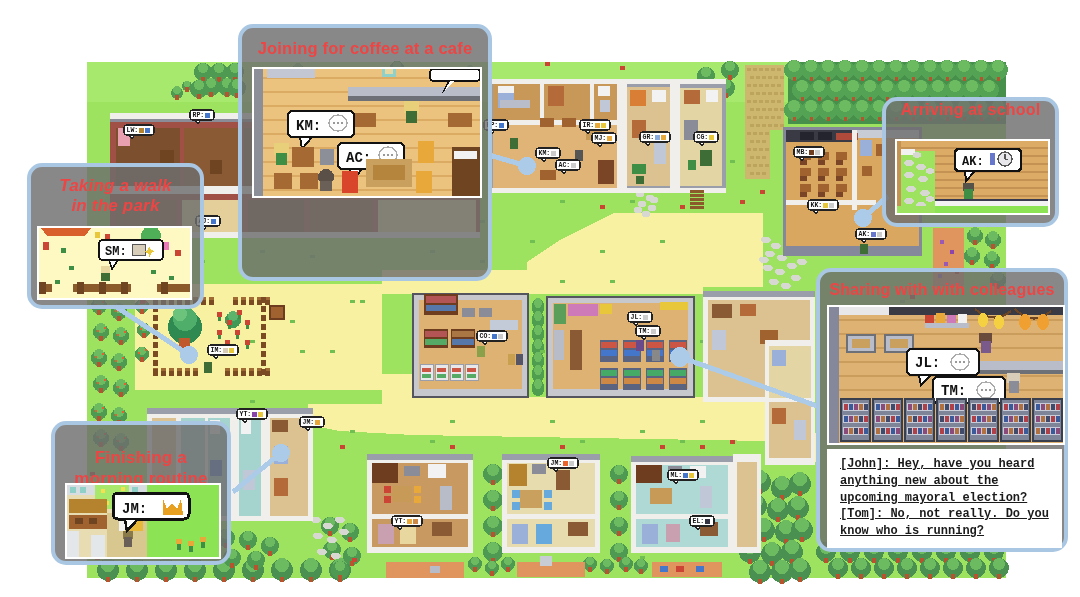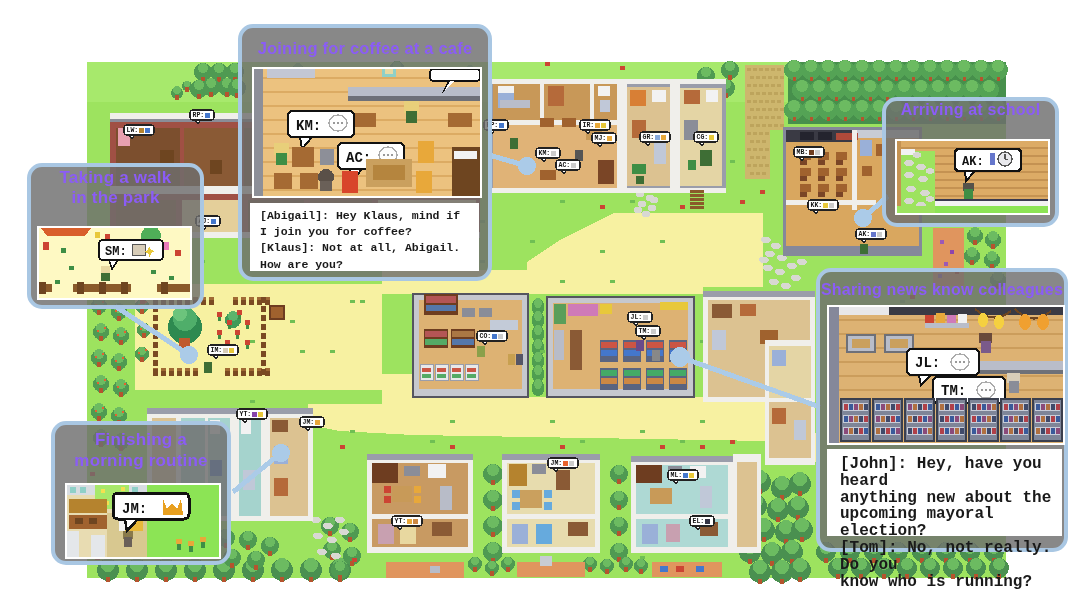--- a/index.html
+++ b/index.html
@@ -1,18 +1,18 @@
 <!DOCTYPE html>
 <html><head>
 <meta charset="utf-8">
 <style>
 html,body{margin:0;padding:0;background:#ffffff;width:1080px;height:597px;overflow:hidden;}
 body{font-family:"Liberation Sans",sans-serif;position:relative;}
 .callout{position:absolute;border:4px solid #a9c7e3;border-radius:15px;background:rgba(110,110,110,0.82);box-sizing:border-box;}
-.ctitle{color:#8b5cf6;font-weight:bold;text-align:center;font-family:"Liberation Sans",sans-serif;letter-spacing:0.2px;}
+.ctitle{color:#ef4444;font-weight:bold;text-align:center;font-family:"Liberation Sans",sans-serif;letter-spacing:0.2px;}
 .scene{position:absolute;overflow:hidden;}
 .dialog{position:absolute;background:#ffffff;font-family:"Liberation Mono",monospace;font-weight:bold;color:#1a1a1a;}
 </style>
 </head>
 <body>
 
 <svg width="1080" height="597" viewBox="0 0 1080 597" style="position:absolute;left:0;top:0" shape-rendering="crispEdges">
 
 <g>
       <rect x="87" y="62" width="919" height="516" fill="#9de35f"></rect>
@@ -1390,21 +1390,21 @@
 <g>
       <line x1="233" y1="492" x2="281" y2="453" stroke="#abcbe8" stroke-width="5"></line>
     </g>
 
 <g>
       <circle cx="281" cy="453" r="9" fill="#abcbe8"></circle>
     </g>
 </svg>
 
 <div class="callout" style="left:27px;top:163px;width:177px;height:146px;">
-  <div class="ctitle" style="margin-top:1px;font-size:17px;line-height:19.5px;">Taking a walk<br>in the park</div>
+  <div class="ctitle" style="margin-top:9px;font-size:17px;line-height:19.5px;font-style:italic;">Taking a walk<br>in the park</div>
 
   <div class="scene" style="left:6px;top:59px;width:151px;height:70px;background:#fef9c3;border:2px solid #fff;">
     <svg width="151" height="70" shape-rendering="crispEdges">
 
       <path d="M2 0 L52 0 L46 8 L8 8 Z" fill="#d95f2b"></path>
 
       <g>
           <rect x="4" y="14" width="6" height="8" fill="#cc4433"></rect>
           <rect x="22" y="20" width="5" height="5" fill="#3e8e45"></rect>
           <rect x="56" y="4" width="5" height="6" fill="#e8c83a"></rect>
@@ -1545,21 +1545,20 @@
 
       <rect x="162" y="102" width="16" height="22" fill="#e8a83a"></rect>
 
       <g>
           <rect x="198" y="78" width="28" height="49" fill="#6e4520"></rect>
           <rect x="200" y="82" width="23" height="8" fill="#f2f2f2"></rect>
         </g>
     </svg>
   </div>
 
-  <div class="dialog" style="left:8px;top:175px;width:219px;height:63px;font-size:11.5px;line-height:16.2px;padding:5px 0 0 10px;">[Abigail]: Hey Klaus, mind if<br>I join you for coffee?<br>[Klaus]: Not at all, Abigail.<br>How are you?</div>
 </div>
 
 <div class="callout" style="left:882px;top:97px;width:177px;height:130px;">
   <div class="ctitle" style="margin-top:0;font-size:16px;">Arriving at school</div>
 
   <div class="scene" style="left:9px;top:38px;width:151px;height:72px;background:#dcab66;border:2px solid #fff;">
     <svg width="151" height="72" shape-rendering="crispEdges">
 
       <g fill="#c49252">
           <rect x="0" y="6" width="151" height="2"></rect>
@@ -1612,21 +1611,21 @@
           <rect x="38" y="58" width="113" height="2" fill="#3a3a50"></rect>
           <rect x="38" y="60" width="113" height="5" fill="#f2f2f2"></rect>
           <rect x="0" y="65" width="151" height="7" fill="#8ce455"></rect>
           <rect x="0" y="65" width="38" height="7" fill="#9de35f"></rect>
         </g>
     </svg>
   </div>
 </div>
 
 <div class="callout" style="left:816px;top:268px;width:252px;height:284px;">
-  <div class="ctitle" style="margin-top:9px;font-size:16px;">Sharing news know colleagues</div>
+  <div class="ctitle" style="margin-top:9px;font-size:16px;">Sharing with with colleagues</div>
 
   <div class="scene" style="left:7px;top:33px;width:234px;height:136px;background:#ddb273;border:2px solid #fff;">
     <svg width="234" height="136" shape-rendering="crispEdges">
 
       <g fill="#cb9d5c">
           <rect x="0" y="12" width="234" height="2"></rect>
           <rect x="0" y="26" width="234" height="2"></rect>
           <rect x="0" y="40" width="234" height="2"></rect>
           <rect x="0" y="54" width="234" height="2"></rect>
           <rect x="0" y="68" width="234" height="2"></rect>
@@ -1829,25 +1828,25 @@
           <rect x="206" y="120" width="25" height="8" fill="#c8ccd8"></rect>
           <rect x="207" y="121" width="3.5" height="6" fill="#b07040"></rect>
           <rect x="212" y="121" width="3.5" height="6" fill="#404a6a"></rect>
           <rect x="217" y="121" width="3.5" height="6" fill="#b04048"></rect>
           <rect x="222" y="121" width="3.5" height="6" fill="#3a5a9a"></rect>
           <rect x="227" y="121" width="3.5" height="6" fill="#8a4a7a"></rect>
         </g>
     </svg>
   </div>
 
-  <div class="dialog" style="left:7px;top:177px;width:222px;height:80px;font-size:16px;line-height:16.8px;padding:7px 0 0 13px;">[John]: Hey, have you heard<br>anything new about the<br>upcoming mayoral election?<br>[Tom]: No, not really. Do you<br>know who is running?</div>
+  <div class="dialog" style="left:7px;top:177px;width:222px;height:80px;font-size:12px;line-height:16.8px;padding:7px 0 12px 13px;text-decoration:underline;">[John]: Hey, have you heard<br>anything new about the<br>upcoming mayoral election?<br>[Tom]: No, not really. Do you<br>know who is running?</div>
 </div>
 
 <div class="callout" style="left:51px;top:421px;width:180px;height:144px;">
-  <div class="ctitle" style="margin-top:4px;font-size:17px;line-height:21px;">Finishing a<br>morning routine</div>
+  <div class="ctitle" style="margin-top:22px;font-size:17px;line-height:21px;">Finishing a<br>morning routine</div>
 
   <div class="scene" style="left:10px;top:58px;width:152px;height:72px;background:#e8dcb2;border:2px solid #fff;">
     <svg width="152" height="72" shape-rendering="crispEdges">
 
       <rect x="80" y="0" width="72" height="72" fill="#8ce455"></rect>
 
       <g>
           <rect x="28" y="0" width="34" height="24" fill="#a8e86a"></rect>
           <rect x="34" y="4" width="4" height="4" fill="#f5e050"></rect>
           <rect x="48" y="10" width="4" height="4" fill="#f5e050"></rect>

